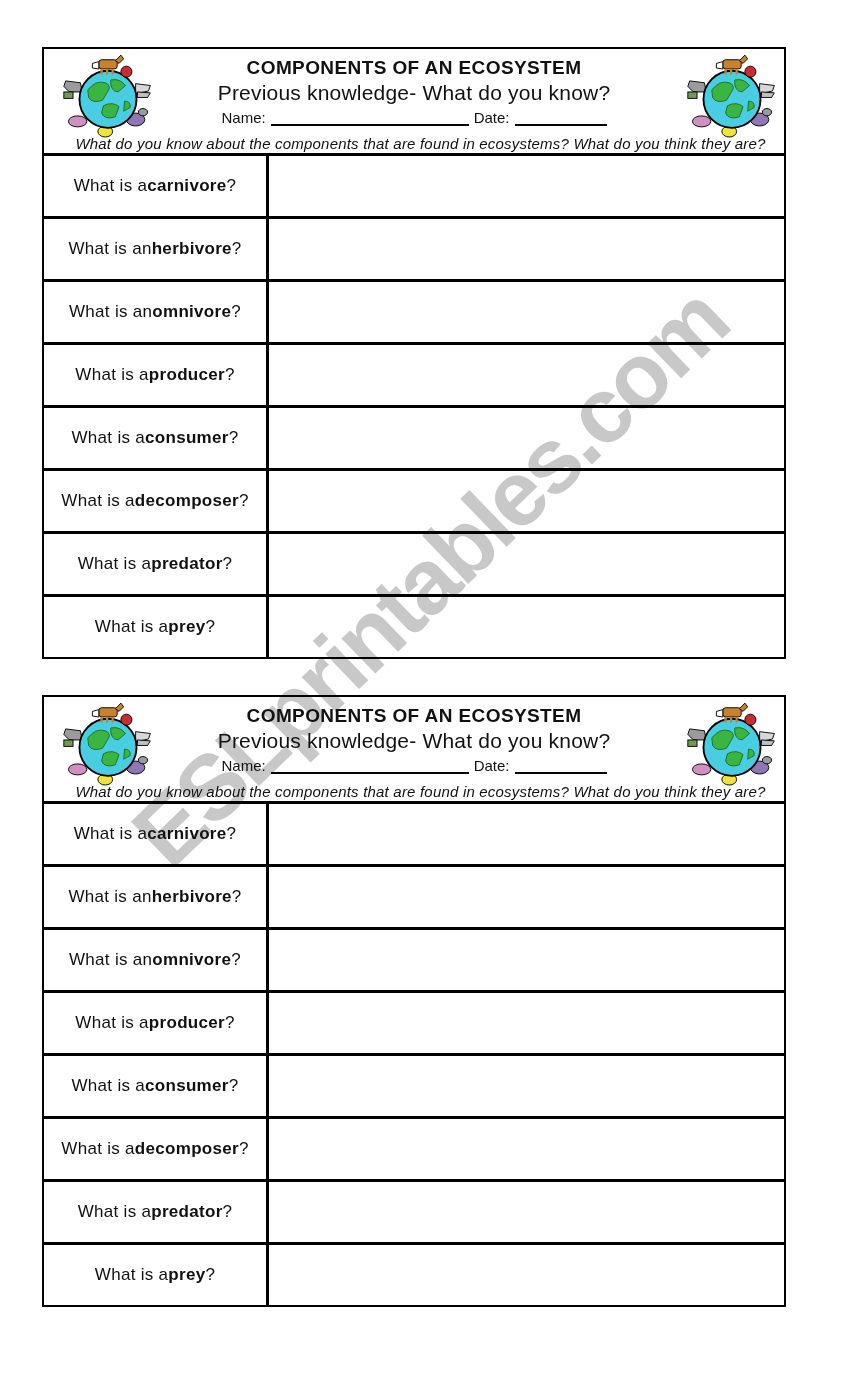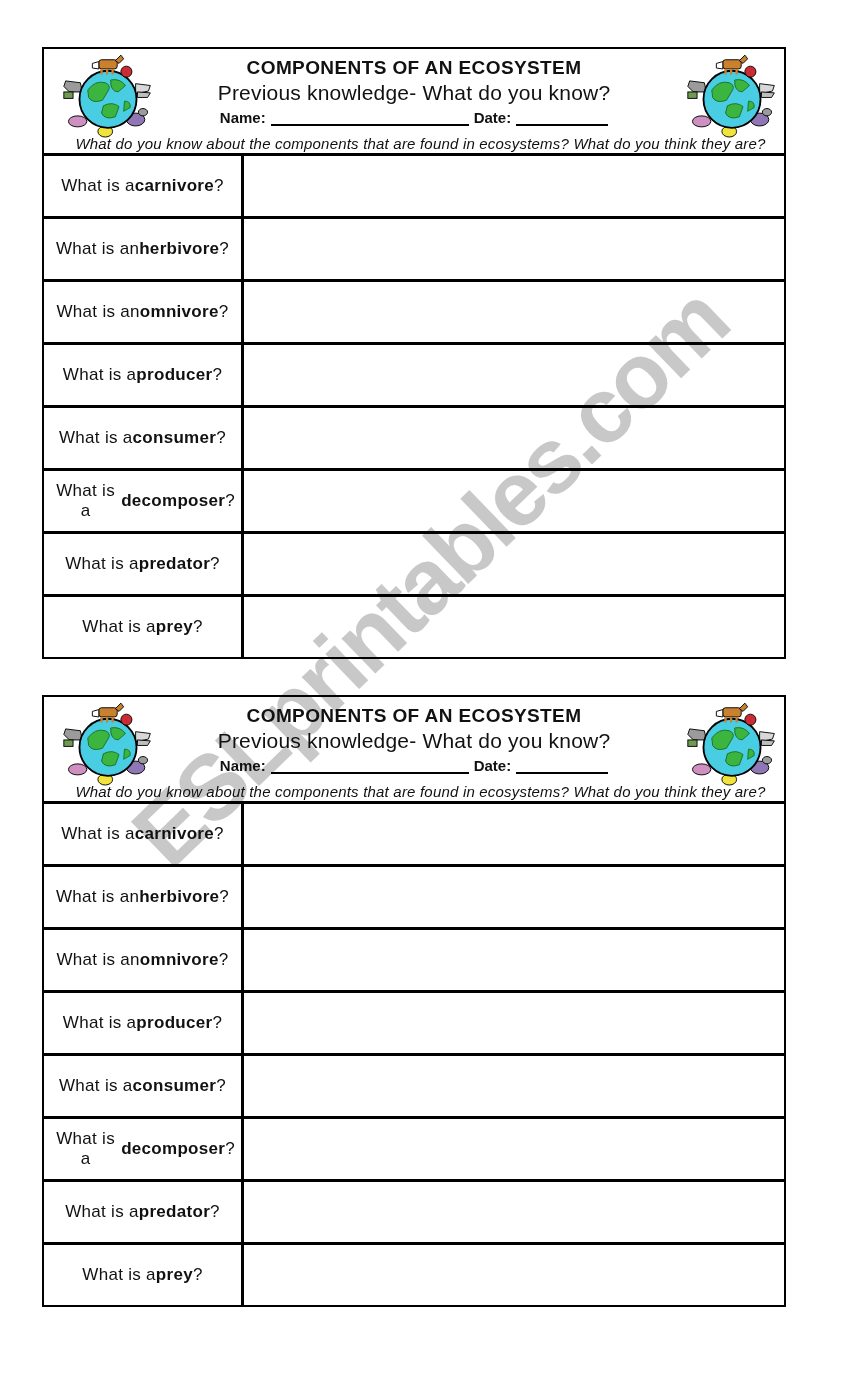--- a/index.html
+++ b/index.html
@@ -23,33 +23,33 @@
   .block.b2{top:695px;}
   .header{position:relative;height:104px;border-bottom:3px solid #000;}
   .globe{position:absolute;top:4px;width:92px;height:88px;}
   .globe.left{left:18px;}
   .globe.right{right:6px;}
   .head-text{padding-top:8px;text-align:center;}
   .title{font-size:19px;font-weight:bold;letter-spacing:.4px;}
   .subtitle{font-size:21px;font-weight:normal;margin-top:2px;letter-spacing:.2px;}
   .namedate{
     margin-top:4px;display:flex;justify-content:center;align-items:flex-end;
-    gap:5px;font-size:15px;font-weight:bold;
+    gap:5px;font-size:15px;font-weight:normal;
   }
   .fill-line{display:inline-block;border-bottom:2px solid #000;height:14px;}
   .fill-line.name{width:198px;}
   .fill-line.date{width:92px;}
   .prompt{
     position:absolute;bottom:1px;left:0;right:0;text-align:center;
     font-style:italic;font-size:15px;letter-spacing:.2px;margin-left:13px;
   }
   .qrow{display:flex;height:63px;border-bottom:3px solid #000;box-sizing:border-box;}
   .qrow:last-child{border-bottom:none;height:60px;}
   .cell-q{
-    width:200px;box-sizing:border-box;border-right:3px solid #000;
+    width:225px;box-sizing:border-box;border-right:3px solid #000;
     display:flex;align-items:center;justify-content:center;
     font-size:17px;letter-spacing:.3px;text-align:center;padding:0 6px;
   }
   .cell-q b{font-weight:bold;}
   .cell-a{flex:1;}
 </style>
 </head>
 <body>
 
 <div class="watermark" style="color: rgb(200, 200, 200);">ESLprintables.com</div>

